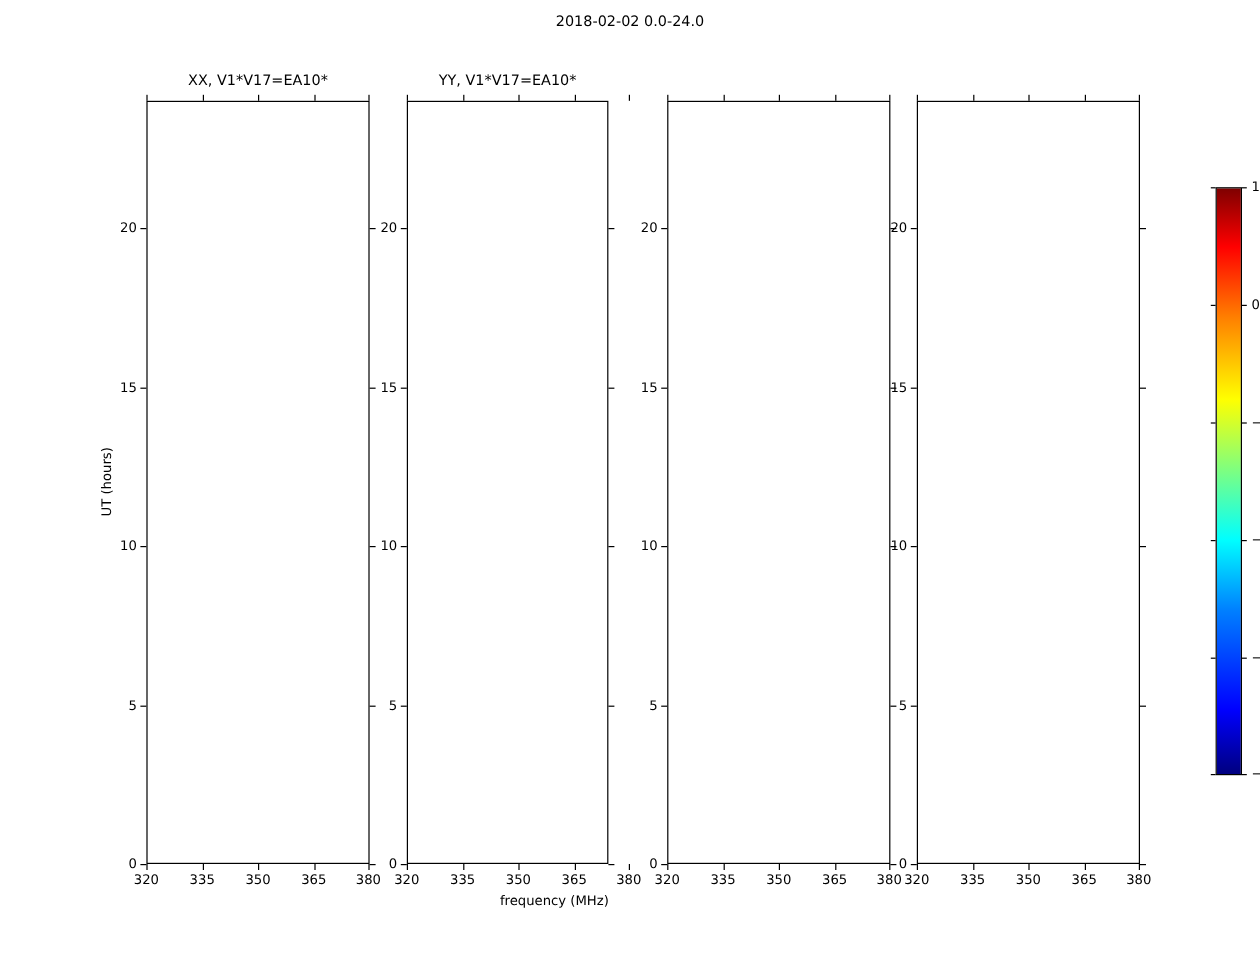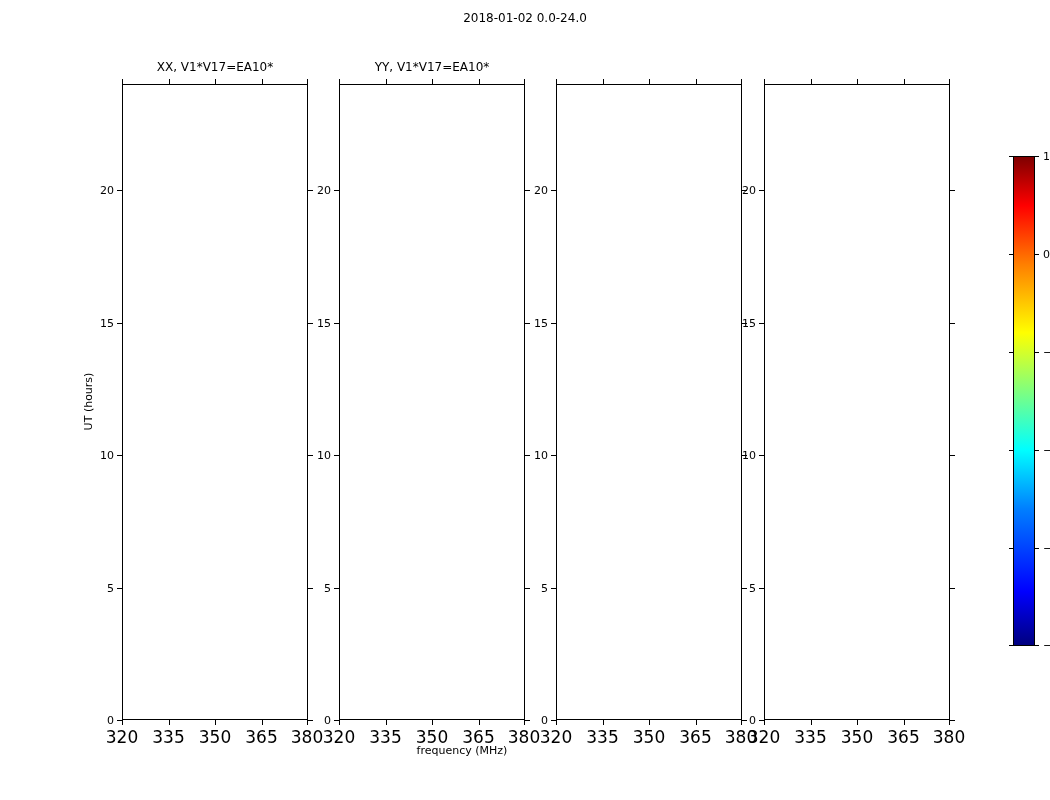--- a/index.html
+++ b/index.html
@@ -90,21 +90,21 @@
     top: -5px;
     width: 1px;
     height: 5px;
     background: #000;
   }
   .xlabel-txt {
     position: absolute;
     top: 100%;
     margin-top: 7px;
     transform: translateX(-50%);
-    font-size: 17px;
+    font-size: 11px;
     white-space: nowrap;
   }
   .axis-name-y {
     position: absolute;
     font-size: 11px;
     transform-origin: 50% 50%;
     transform: rotate(-90deg);
     white-space: nowrap;
   }
   .axis-name-x {
@@ -160,21 +160,21 @@
     transform: translateY(-50%);
     font-size: 11px;
     white-space: nowrap;
   }
 </style>
 </head>
 <body>
 
 <div class="figure">
 
-  <div class="suptitle">2018-01-02 0.0-24.0</div>
+  <div class="suptitle">2018-02-02 0.0-24.0</div>
 
   <div class="panel" style="left:122px; width:186px;">
     <div class="title">XX, V1*V17=EA10*</div>
     <div class="axes"></div>
 
     <div class="ytick" style="top:636px"></div>
       <div class="ytick-r" style="top:636px"></div>
     <div class="ylabel-txt" style="top:636px">0</div>
     <div class="ytick" style="top:503.5px"></div>
       <div class="ytick-r" style="top:503.5px"></div>
@@ -201,21 +201,21 @@
     <div class="xtick" style="left:139.5px"></div>
       <div class="xtick-t" style="left:139.5px"></div>
     <div class="xlabel-txt" style="left:139.5px">365</div>
     <div class="xtick" style="left:185px"></div>
       <div class="xtick-t" style="left:185px"></div>
     <div class="xlabel-txt" style="left:185px">380</div>
   </div>
 
   <div class="axis-name-y" style="left:60px; top:395px;">UT (hours)</div>
 
-  <div class="panel" style="left:339px; width:186px;">
+  <div class="panel" style="left:339px; width:168px;">
     <div class="title">YY, V1*V17=EA10*</div>
     <div class="axes"></div>
 
     <div class="ytick" style="top:636px"></div>
       <div class="ytick-r" style="top:636px"></div>
     <div class="ylabel-txt" style="top:636px">0</div>
     <div class="ytick" style="top:503.5px"></div>
       <div class="ytick-r" style="top:503.5px"></div>
     <div class="ylabel-txt" style="top:503.5px">5</div>
     <div class="ytick" style="top:371px"></div>

